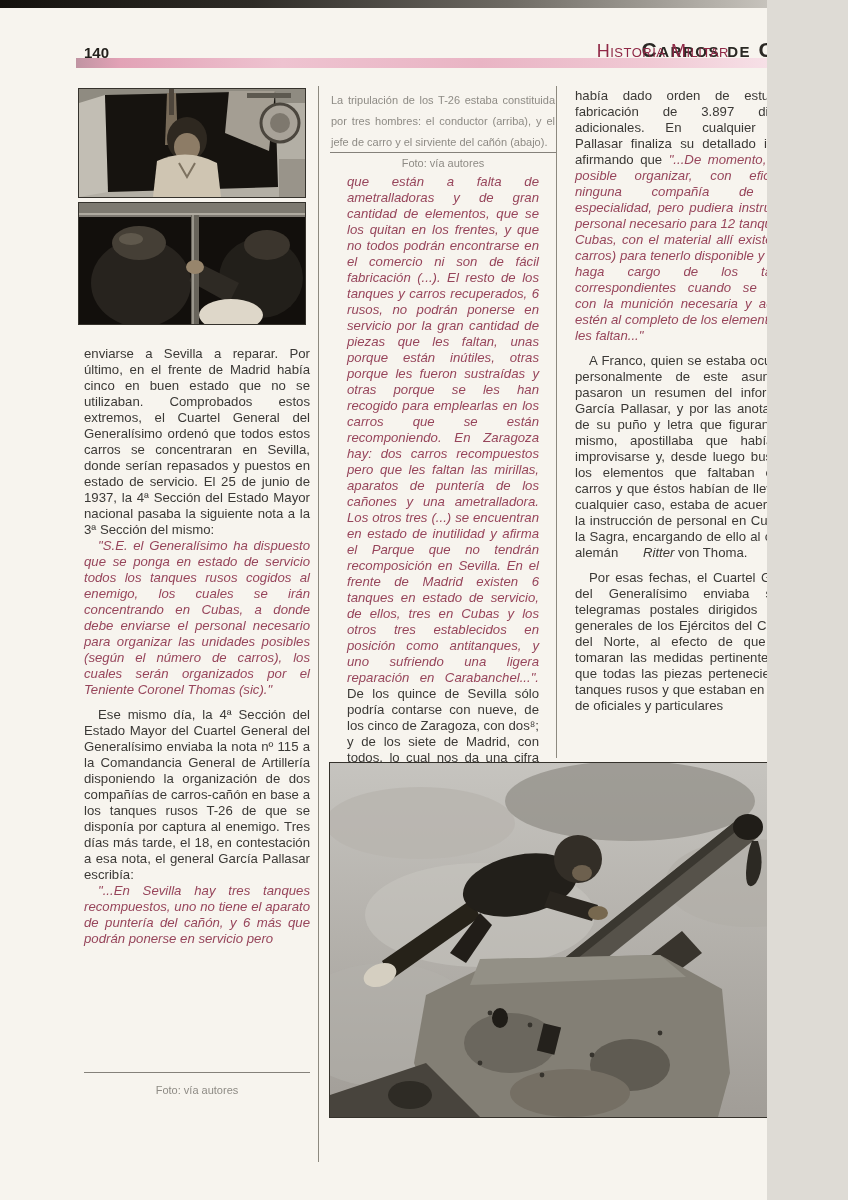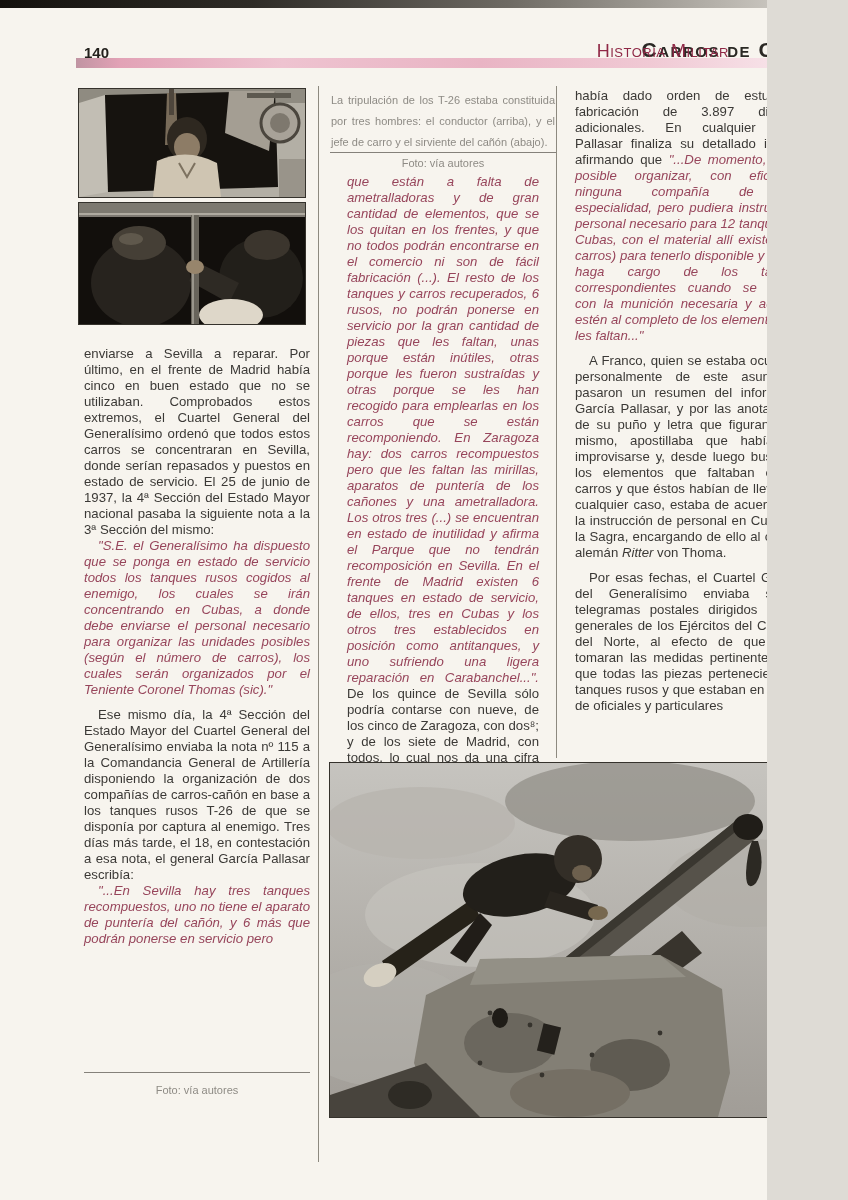--- a/index.html
+++ b/index.html
@@ -32,21 +32,21 @@
   .credit{text-align:center;}
   .col{position:absolute;font-size:13.2px;line-height:16px;color:#3b3936;}
   .leftcol{left:84px;top:330px;width:226px;margin-top:16px;}
   .midcol{left:331px;top:158px;width:224px;}
   .rightcol{left:575px;top:88px;width:233px;}
   p.just{margin:0 0 9px;text-align:justify;}
   p.mb0{margin-bottom:0;}
   .midcol p{margin:16px;}
   .indent{text-indent:14px;}
   .quote{color:#97455b;font-style:italic;}
-  .ital{font-style:italic;}
+  .ital{font-style:italic;margin-left:21px;}
 </style>
 </head>
 <body>
 
 <div class="page">
 
   <div class="top-band"></div>
 
   <div class="pagenum">140</div>
   <div class="title">Carros de Combate</div>

